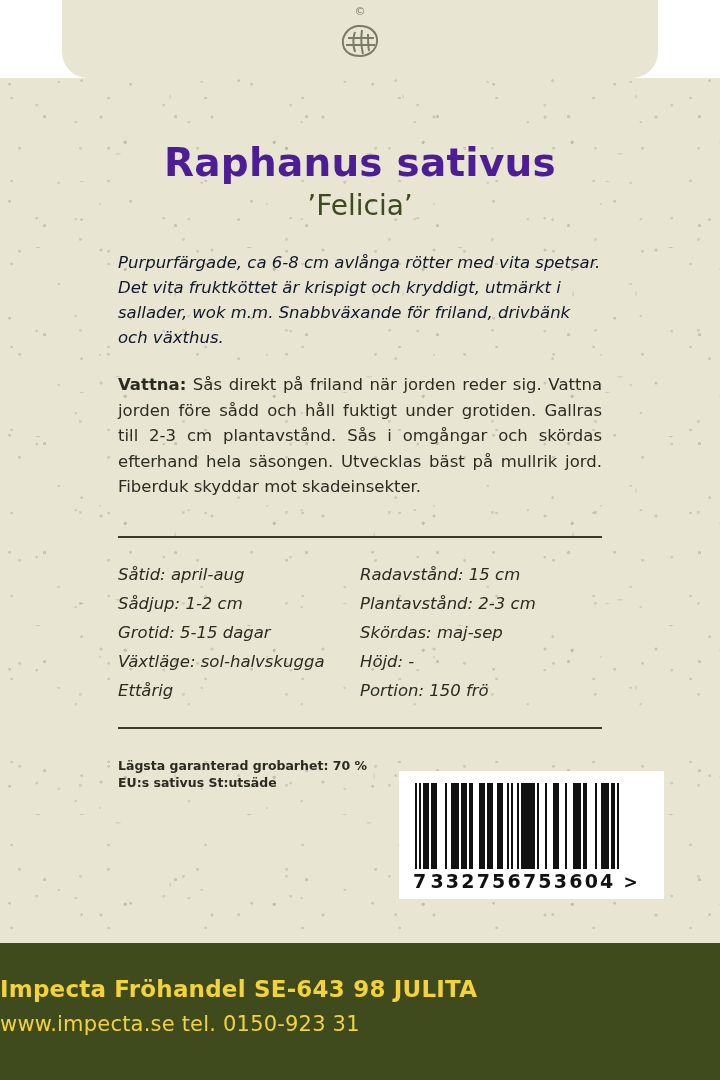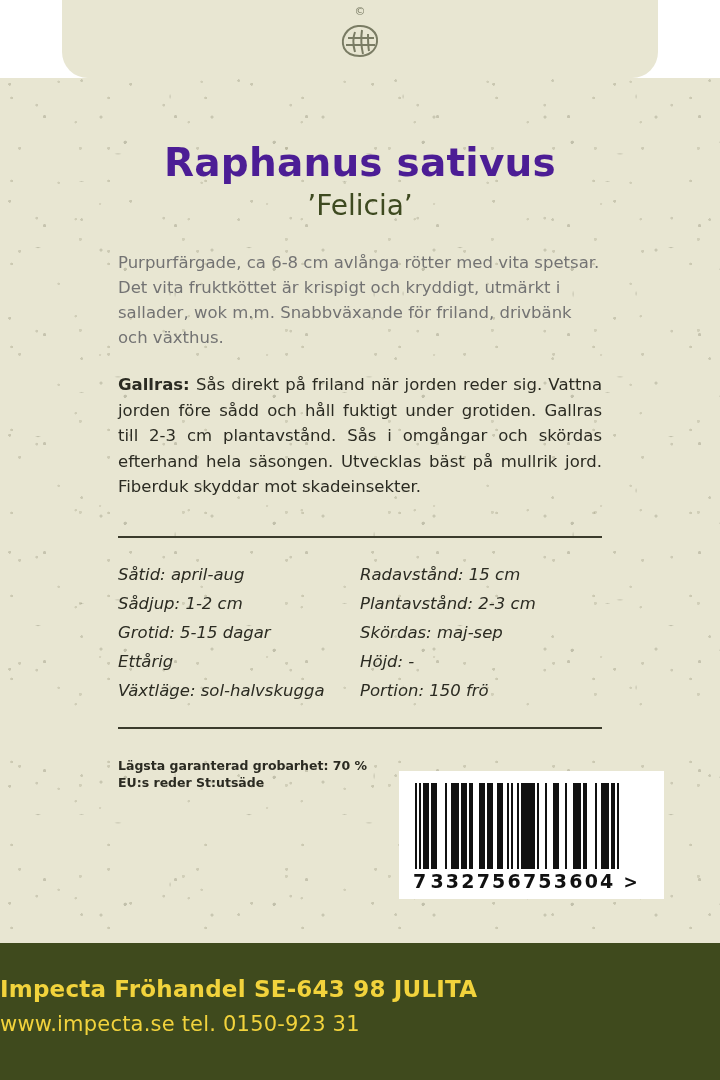--- a/index.html
+++ b/index.html
@@ -122,22 +122,23 @@
     font-family: "DejaVu Sans", sans-serif;
   }
 
   .body-wrap {
     margin: 28px 118px 0 118px;
     width: 484px;
   }
   .desc {
     font-size: 16.5px;
     line-height: 25px;
-    color: #737373;
+    color: #0f172a;
     text-align: left;
+    font-style: italic;
   }
   .growing {
     margin-top: 22px;
     font-size: 16.5px;
     line-height: 25.5px;
     color: #2b2b22;
     text-align: justify;
   }
   .growing b { font-weight: bold; }
 
@@ -272,47 +273,47 @@
     </svg>
   </div>
 
   <div class="content">
     <h1 class="title">Raphanus sativus</h1>
     <div class="cultivar">’Felicia’</div>
 
     <div class="body-wrap">
       <p class="desc">Purpurfärgade, ca 6-8 cm avlånga rötter med vita spetsar. Det vita fruktköttet är krispigt och kryddigt, utmärkt i sallader, wok m.m. Snabbväxande för friland, drivbänk och växthus.</p>
 
-      <p class="growing"><b>Gallras:</b><span> Sås direkt på friland när jorden reder sig. Vattna jorden före sådd och håll fuktigt under grotiden. Gallras till 2-3 cm plantavstånd. Sås i omgångar och skördas efterhand hela säsongen. Utvecklas bäst på mullrik jord. Fiberduk skyddar mot skadeinsekter.</span></p>
+      <p class="growing"><b>Vattna:</b><span> Sås direkt på friland när jorden reder sig. Vattna jorden före sådd och håll fuktigt under grotiden. Gallras till 2-3 cm plantavstånd. Sås i omgångar och skördas efterhand hela säsongen. Utvecklas bäst på mullrik jord. Fiberduk skyddar mot skadeinsekter.</span></p>
 
       <div class="rule"></div>
 
       <div class="facts">
         <div class="col">
           <div class="item">Såtid: april-aug</div>
           <div class="item">Sådjup: 1-2 cm</div>
           <div class="item">Grotid: 5-15 dagar</div>
+          <div class="item">Växtläge: sol-halvskugga</div>
           <div class="item">Ettårig</div>
-          <div class="item">Växtläge: sol-halvskugga</div>
         </div>
         <div class="col">
           <div class="item">Radavstånd: 15 cm</div>
           <div class="item">Plantavstånd: 2-3 cm</div>
           <div class="item">Skördas: maj-sep</div>
           <div class="item">Höjd: -</div>
           <div class="item">Portion: 150 frö</div>
         </div>
       </div>
 
       <div class="rule2"></div>
 
       <div class="bottom-area">
         <div class="small-print">
           <div>Lägsta garanterad grobarhet: 70 %</div>
-          <div>EU:s reder St:utsäde</div>
+          <div>EU:s sativus St:utsäde</div>
         </div>
 
         <div class="barcode-box">
           <div class="bars" id="bars">
               <i style="width:2px;background:#111"></i>
               <i style="width:2px;background:transparent"></i>
               <i style="width:2px;background:#111"></i>
               <i style="width:2px;background:transparent"></i>
               <i style="width:6px;background:#111"></i>
               <i style="width:2px;background:transparent"></i>

